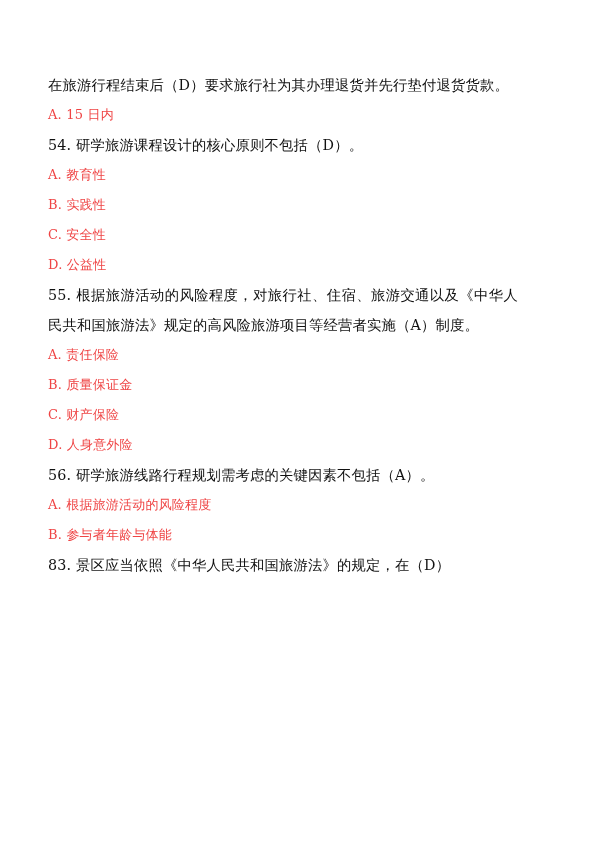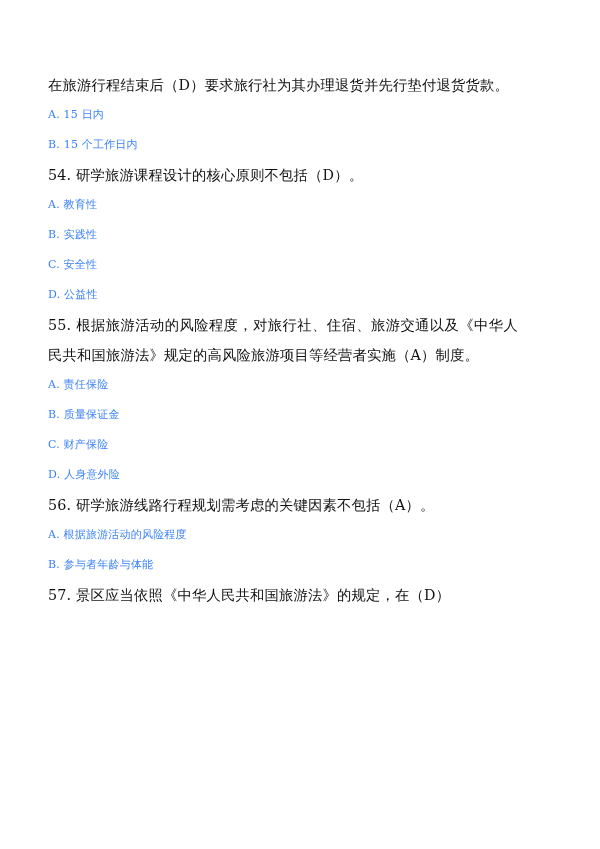--- a/index.html
+++ b/index.html
@@ -28,47 +28,46 @@
   .para {
     font-size: 14.3px;
     line-height: 30px;
     color: #111111;
     margin: 0;
     text-align: justify;
     letter-spacing: 0.2px;
     font-family: "DejaVu Serif", "Liberation Serif", serif;
   }
   .opt {
-    font-size: 11px;
+    font-size: 13px;
     line-height: 30px;
-    color: #3b82f6;
+    color: #ef4444;
     margin: 0;
     letter-spacing: 0.2px;
   }
 </style>
 </head>
 <body>
 
 <div class="page">
   <div class="content">
     <p class="para">在旅游行程结束后（D）要求旅行社为其办理退货并先行垫付退货货款。</p>
     <p class="opt">A. 15 日内</p>
-    <p class="opt">B. 15 个工作日内</p>
 
     <p class="para">54. 研学旅游课程设计的核心原则不包括（D）。</p>
     <p class="opt">A. 教育性</p>
     <p class="opt">B. 实践性</p>
     <p class="opt">C. 安全性</p>
     <p class="opt">D. 公益性</p>
 
     <p class="para">55. 根据旅游活动的风险程度，对旅行社、住宿、旅游交通以及《中华人民共和国旅游法》规定的高风险旅游项目等经营者实施（A）制度。</p>
     <p class="opt">A. 责任保险</p>
     <p class="opt">B. 质量保证金</p>
     <p class="opt">C. 财产保险</p>
     <p class="opt">D. 人身意外险</p>
 
     <p class="para">56. 研学旅游线路行程规划需考虑的关键因素不包括（A）。</p>
     <p class="opt">A. 根据旅游活动的风险程度</p>
     <p class="opt">B. 参与者年龄与体能</p>
 
-    <p class="para">57. 景区应当依照《中华人民共和国旅游法》的规定，在（D）</p>
+    <p class="para">83. 景区应当依照《中华人民共和国旅游法》的规定，在（D）</p>
   </div>
 </div>
 
 </body></html>

